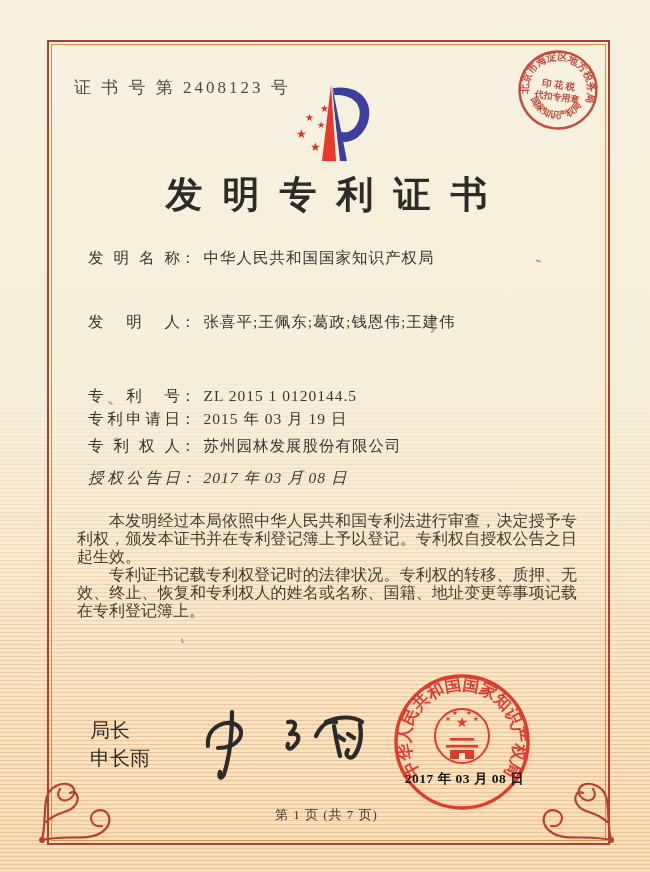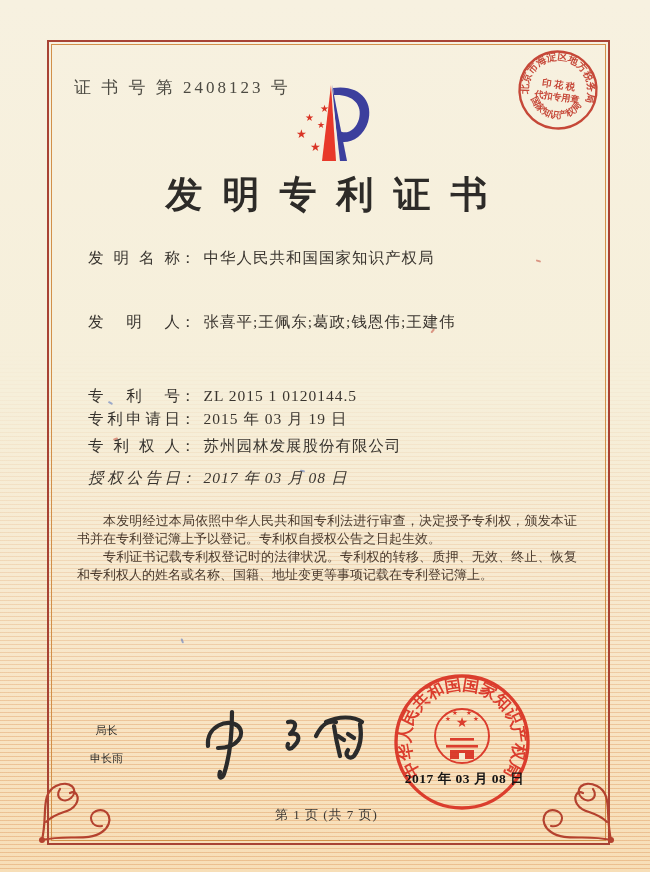--- a/index.html
+++ b/index.html
@@ -42,24 +42,24 @@
   .field-row .lbl{
     display:inline-block;width:92px;vertical-align:bottom;
     text-align:justify;text-align-last:justify;color:#37332e;
   }
   .field-row .colon{margin-right:8px;color:#37332e;}
   .field-row .val{letter-spacing:1px;color:#3a352f;}
   .row0{top:248px;} .row1{top:295px;margin-top:17px;} .row2{top:342px;margin-top:44px;}
   .row3{top:409px;} .row4{top:436px;} .row5{top:468px;font-style:italic;}
   .body-text{
     position:absolute;left:77px;top:512px;width:500px;
-    font-size:13px;line-height:17.9px;text-align:justify;color:#4a3a2d;
+    font-size:16px;line-height:17.9px;text-align:justify;color:#4a3a2d;
   }
   .body-text p{margin:0;text-indent:2em;}
-  .signoff{position:absolute;left:90px;top:716px;font-size:11px;line-height:28px;color:#2e2c29;text-align:center;}
+  .signoff{position:absolute;left:90px;top:716px;font-size:20px;line-height:28px;color:#2e2c29;}
   .signature-svg{position:absolute;left:188px;top:696px;}
   .seal-svg{position:absolute;left:392px;top:672px;}
   .seal-date{
     position:absolute;left:392px;top:770px;width:145px;text-align:center;
     font-size:13.5px;font-weight:700;letter-spacing:.5px;color:#141414;
     font-family:"Liberation Serif","DejaVu Serif",serif;
   }
   .footer{
     position:absolute;left:47px;top:806px;width:559px;text-align:center;
     font-size:13px;letter-spacing:1px;color:#3e3a35;

